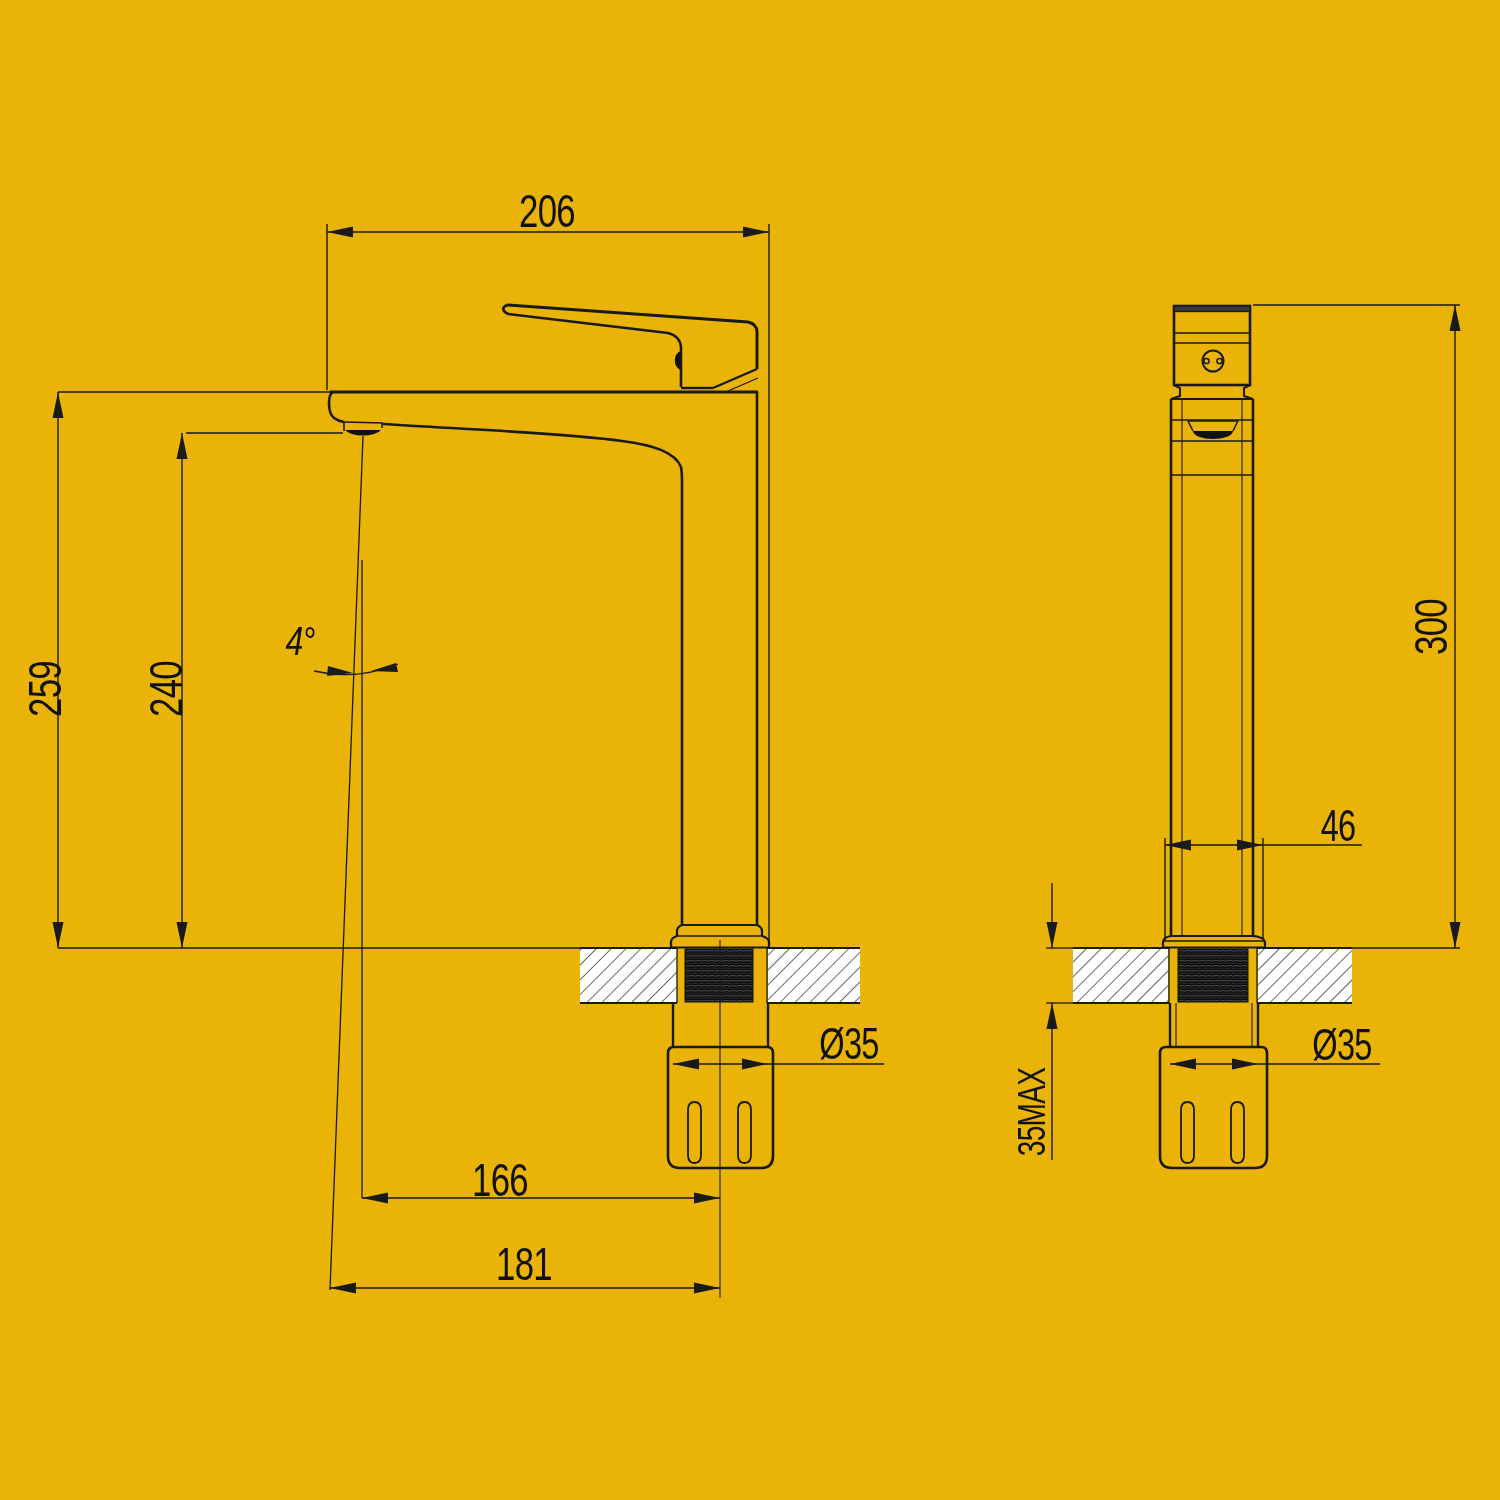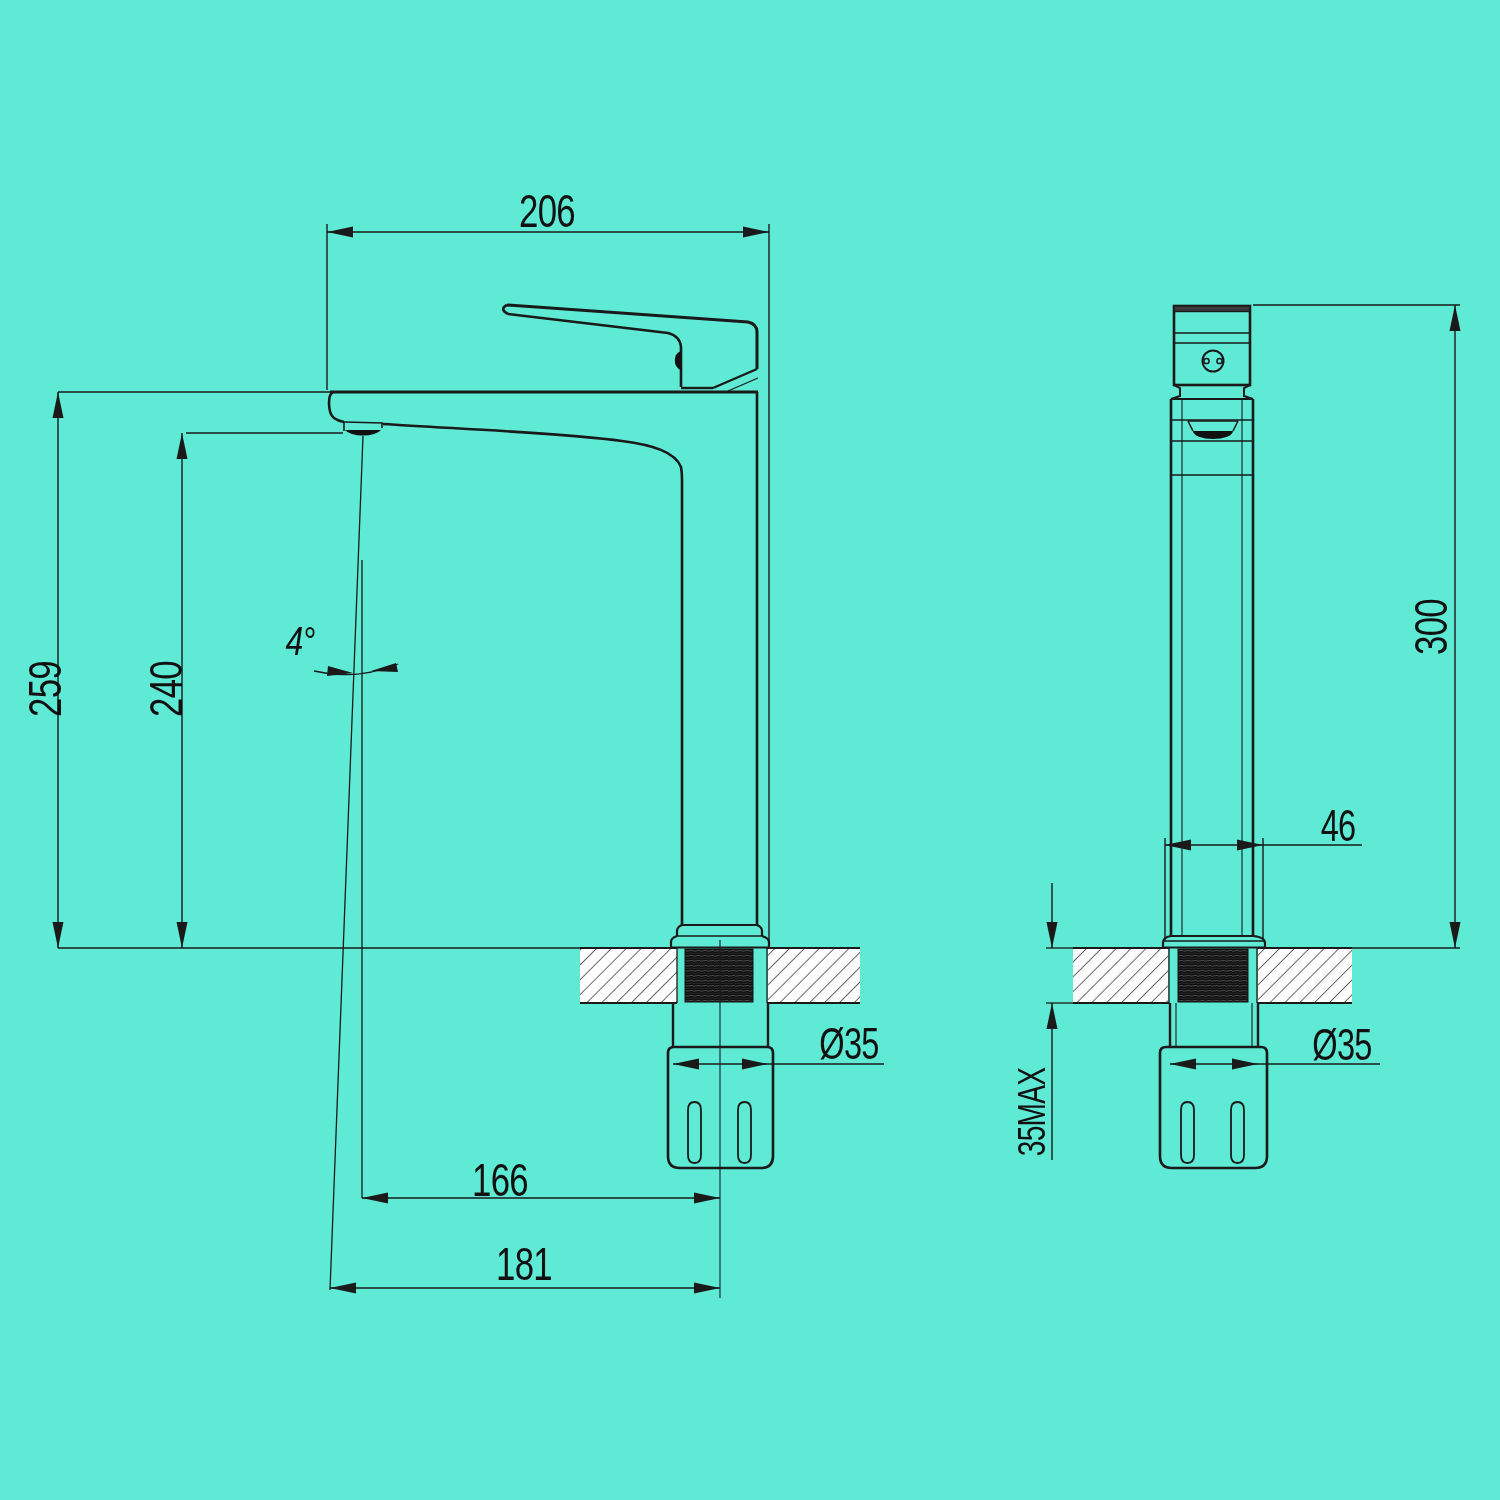--- a/index.html
+++ b/index.html
@@ -1,16 +1,16 @@
 <!DOCTYPE html>
 <html><head>
 <meta charset="utf-8">
 <style>
   html,body{margin:0;padding:0;background:#fff;}
-  #page{position:relative;width:1500px;height:1500px;background:#5eead4;overflow:hidden;
+  #page{position:relative;width:1500px;height:1500px;background:#eab308;overflow:hidden;
         font-family:"Liberation Sans",sans-serif;}
   #drawing-svg{position:absolute;left:0;top:0;}
   .lbl{position:absolute;color:#111;font-size:47px;font-weight:400;letter-spacing:-1px;
        white-space:nowrap;transform:translate(-50%,-50%) scaleX(0.74);transform-origin:center;}
   .lbl.rot{transform:translate(-50%,-50%) rotate(-90deg) scaleX(0.74);}
   .lbl.mid{font-size:44px;}
   .lbl.small{font-size:38px;}
   .lbl.angle{font-size:40px;font-style:italic;transform:translate(-50%,-50%) scaleX(0.80);}
 </style>
 </head>

